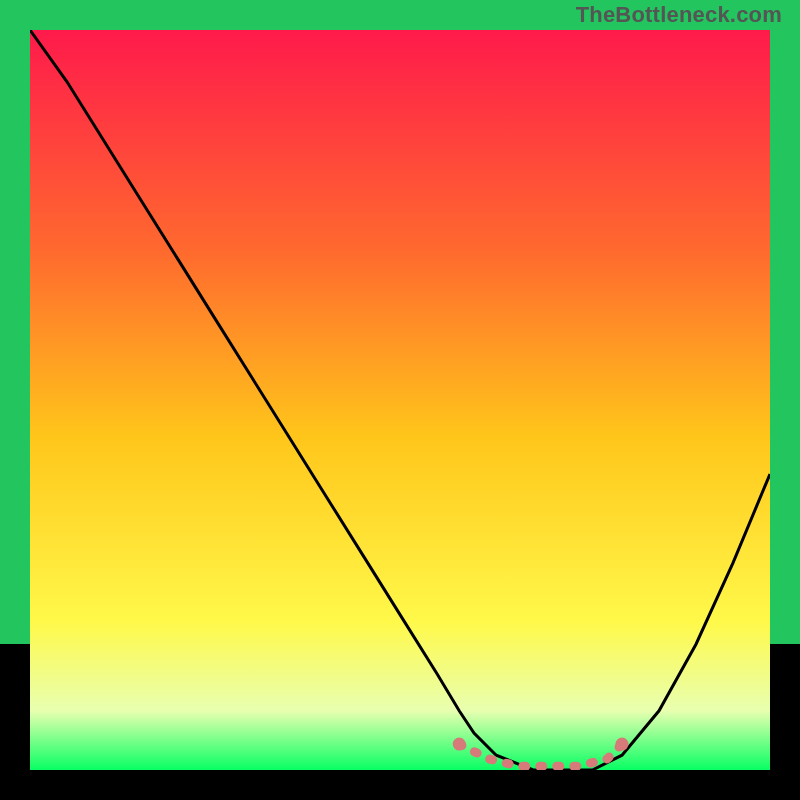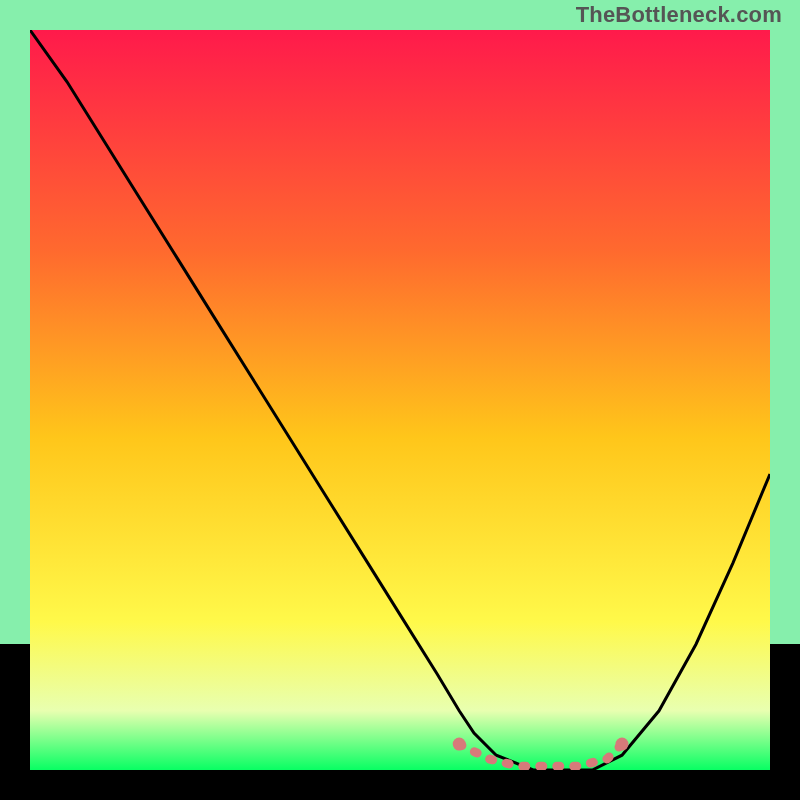--- a/index.html
+++ b/index.html
@@ -8,21 +8,21 @@
     width: 800px;
     height: 800px;
     background: #000;
     font-family: Arial, Helvetica, sans-serif;
     overflow: hidden;
   }
   .stage {
     position: relative;
     width: 800px;
     height: 644px;
-    background: #86efac;
+    background: #22c55e;
   }
   .branding {
     position: absolute;
     top: 2px;
     right: 18px;
     color: #555;
     font-size: 22px;
     font-weight: 600;
     letter-spacing: 0.2px;
     user-select: none;

